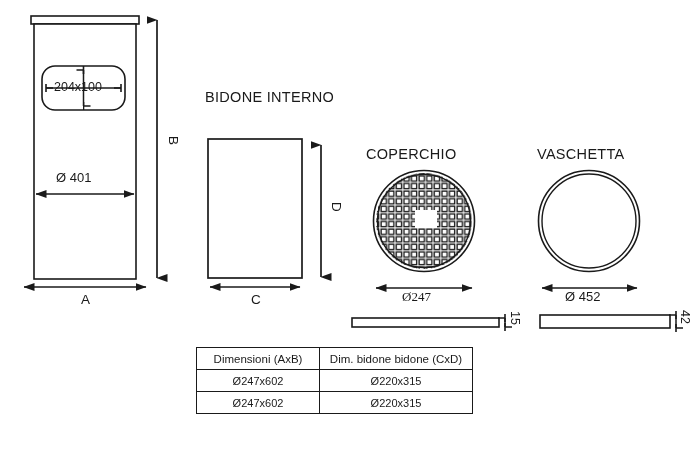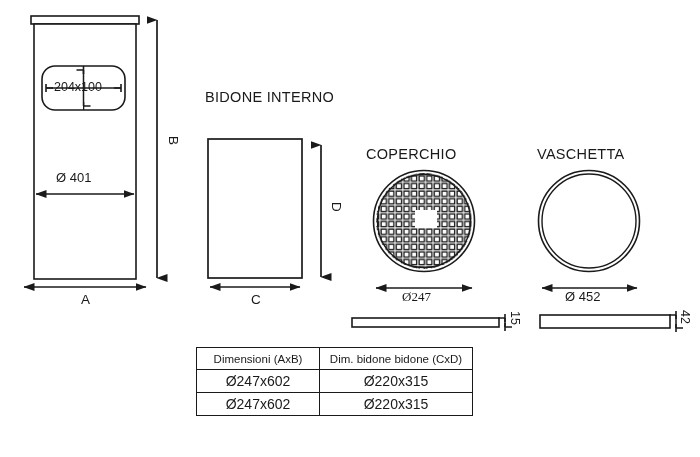--- a/index.html
+++ b/index.html
@@ -17,21 +17,21 @@
   .dim-small{font-size:12.5px;}
   .cap-lbl{font-size:13.5px;}
   .rot90{transform:rotate(90deg);transform-origin:left top;}
   
   .tbl-wrap{position:absolute;left:196px;top:347px;width:266px;}
   .tbl-title{font-size:16.5px;padding-left:9px;color:#1a1a1a;letter-spacing:.2px;
              border-left:2.5px solid #1a1a1a;line-height:20px;height:20px;}
   table.dim-table{border-collapse:collapse;width:266px;
                   table-layout:fixed;}
   table.dim-table td{
-    border:1.3px solid #1a1a1a;text-align:center;font-size:14px;
+    border:1.3px solid #1a1a1a;text-align:center;font-size:11px;
     padding:3px 2px;height:15px;color:#1a1a1a;
   }
   table.dim-table td.c0{width:118px;}
   table.dim-table td.c1{width:148px;}
   table.dim-table tr.head td{font-size:11.5px;}
 </style>
 </head>
 <body>
 
 <div class="stage">

